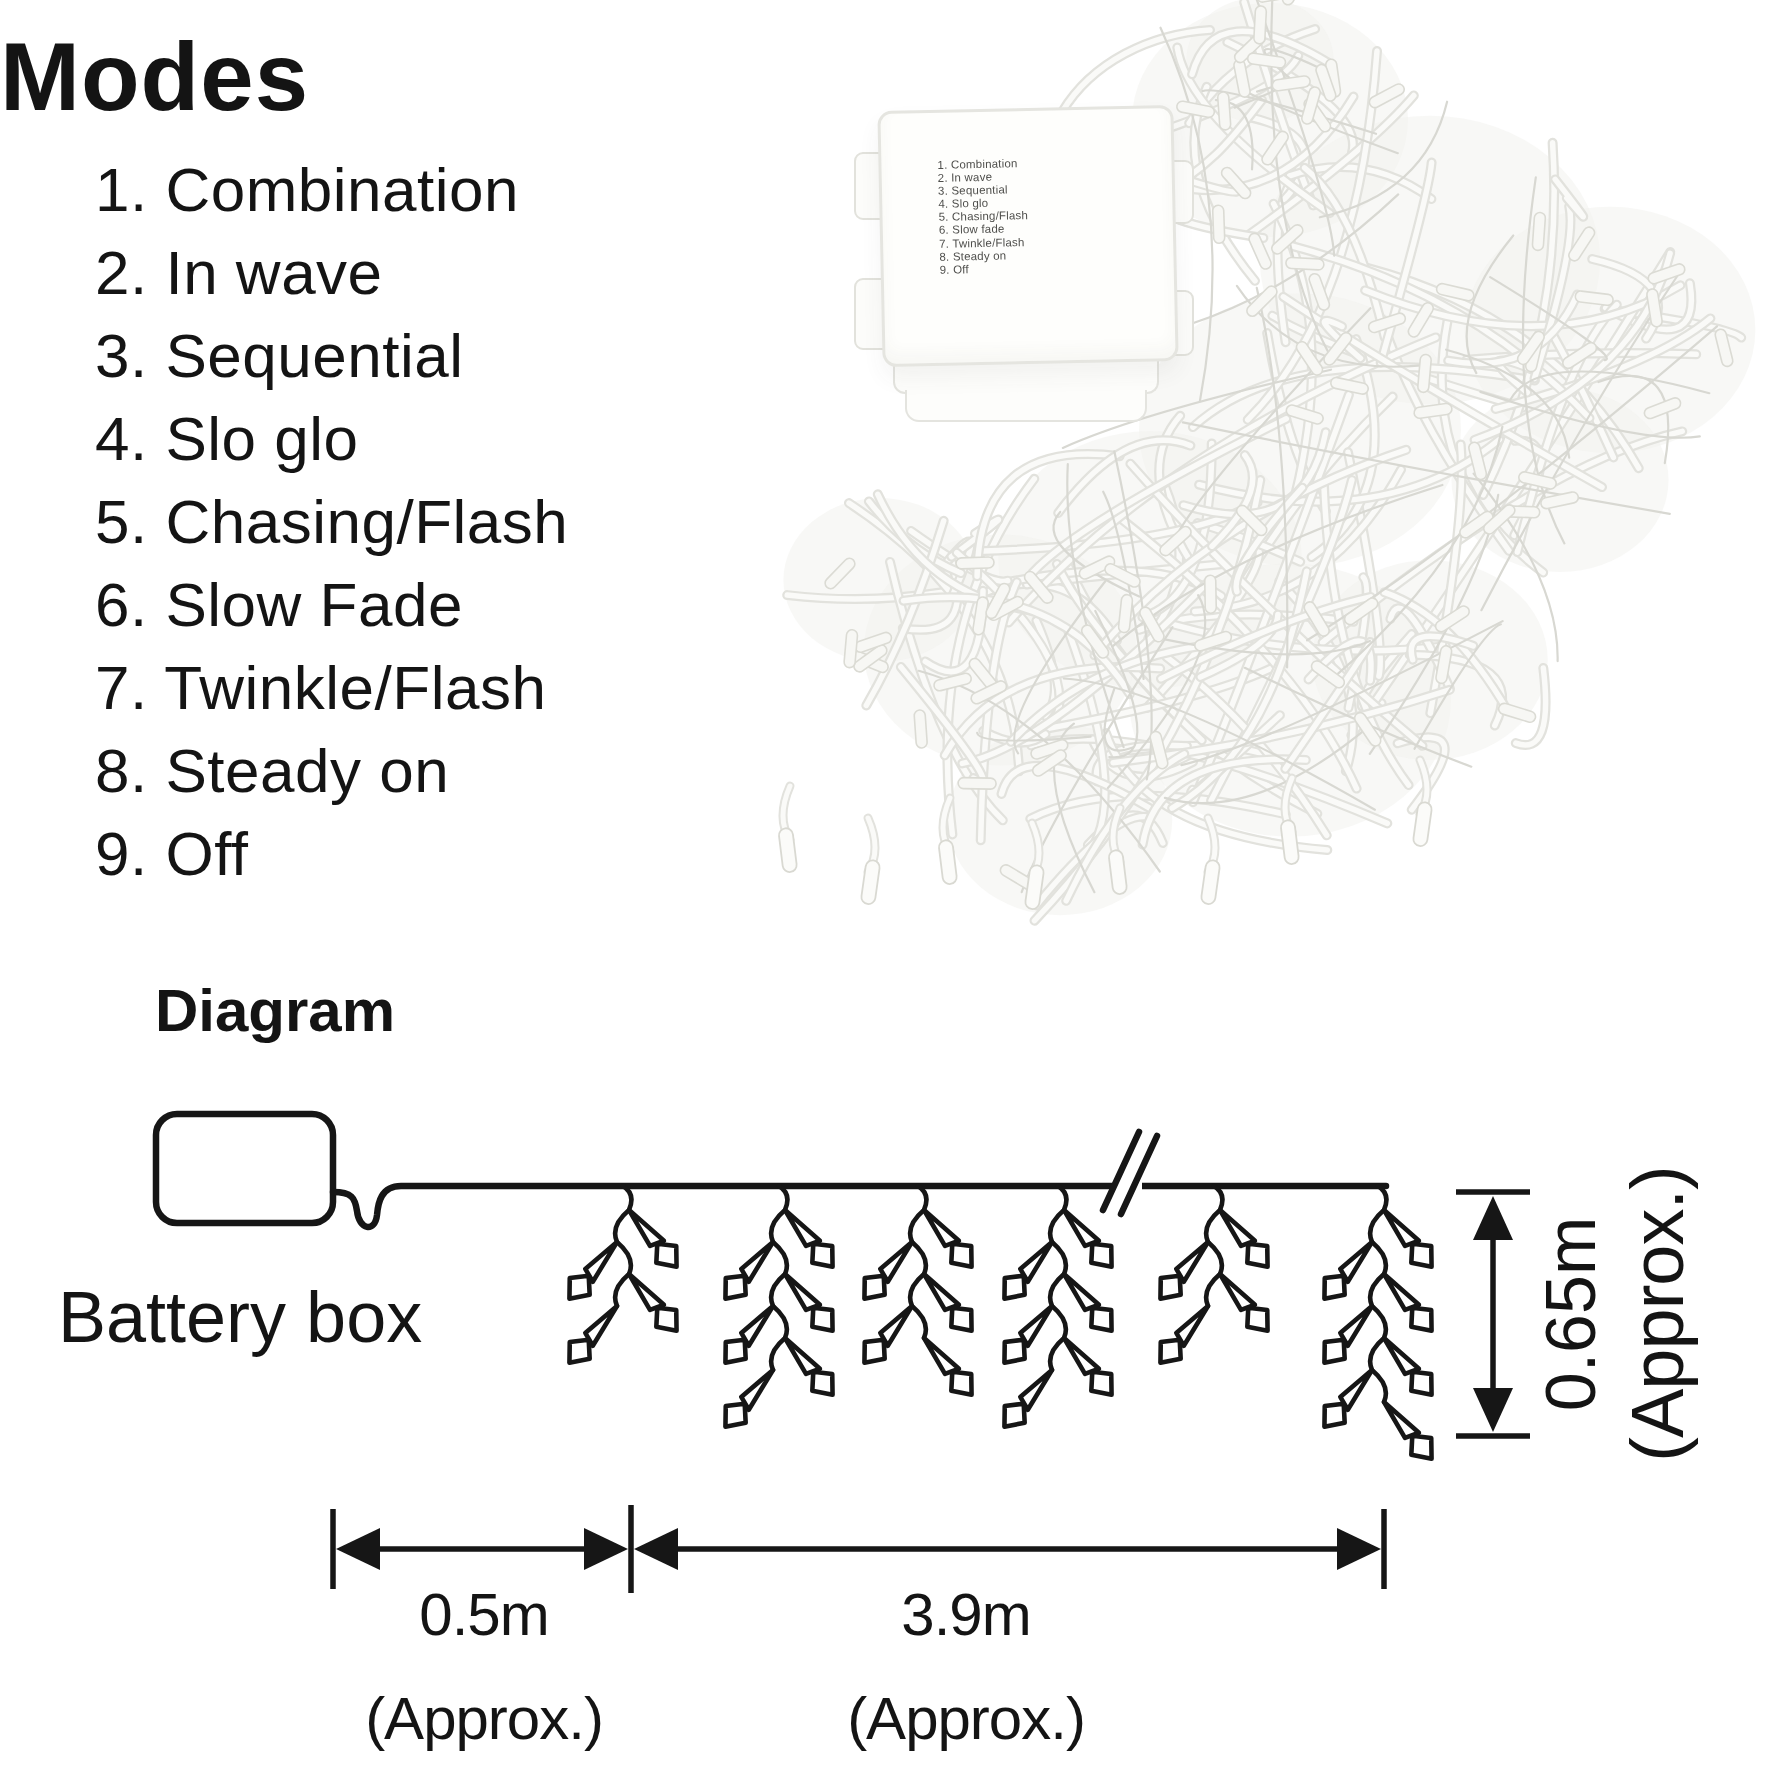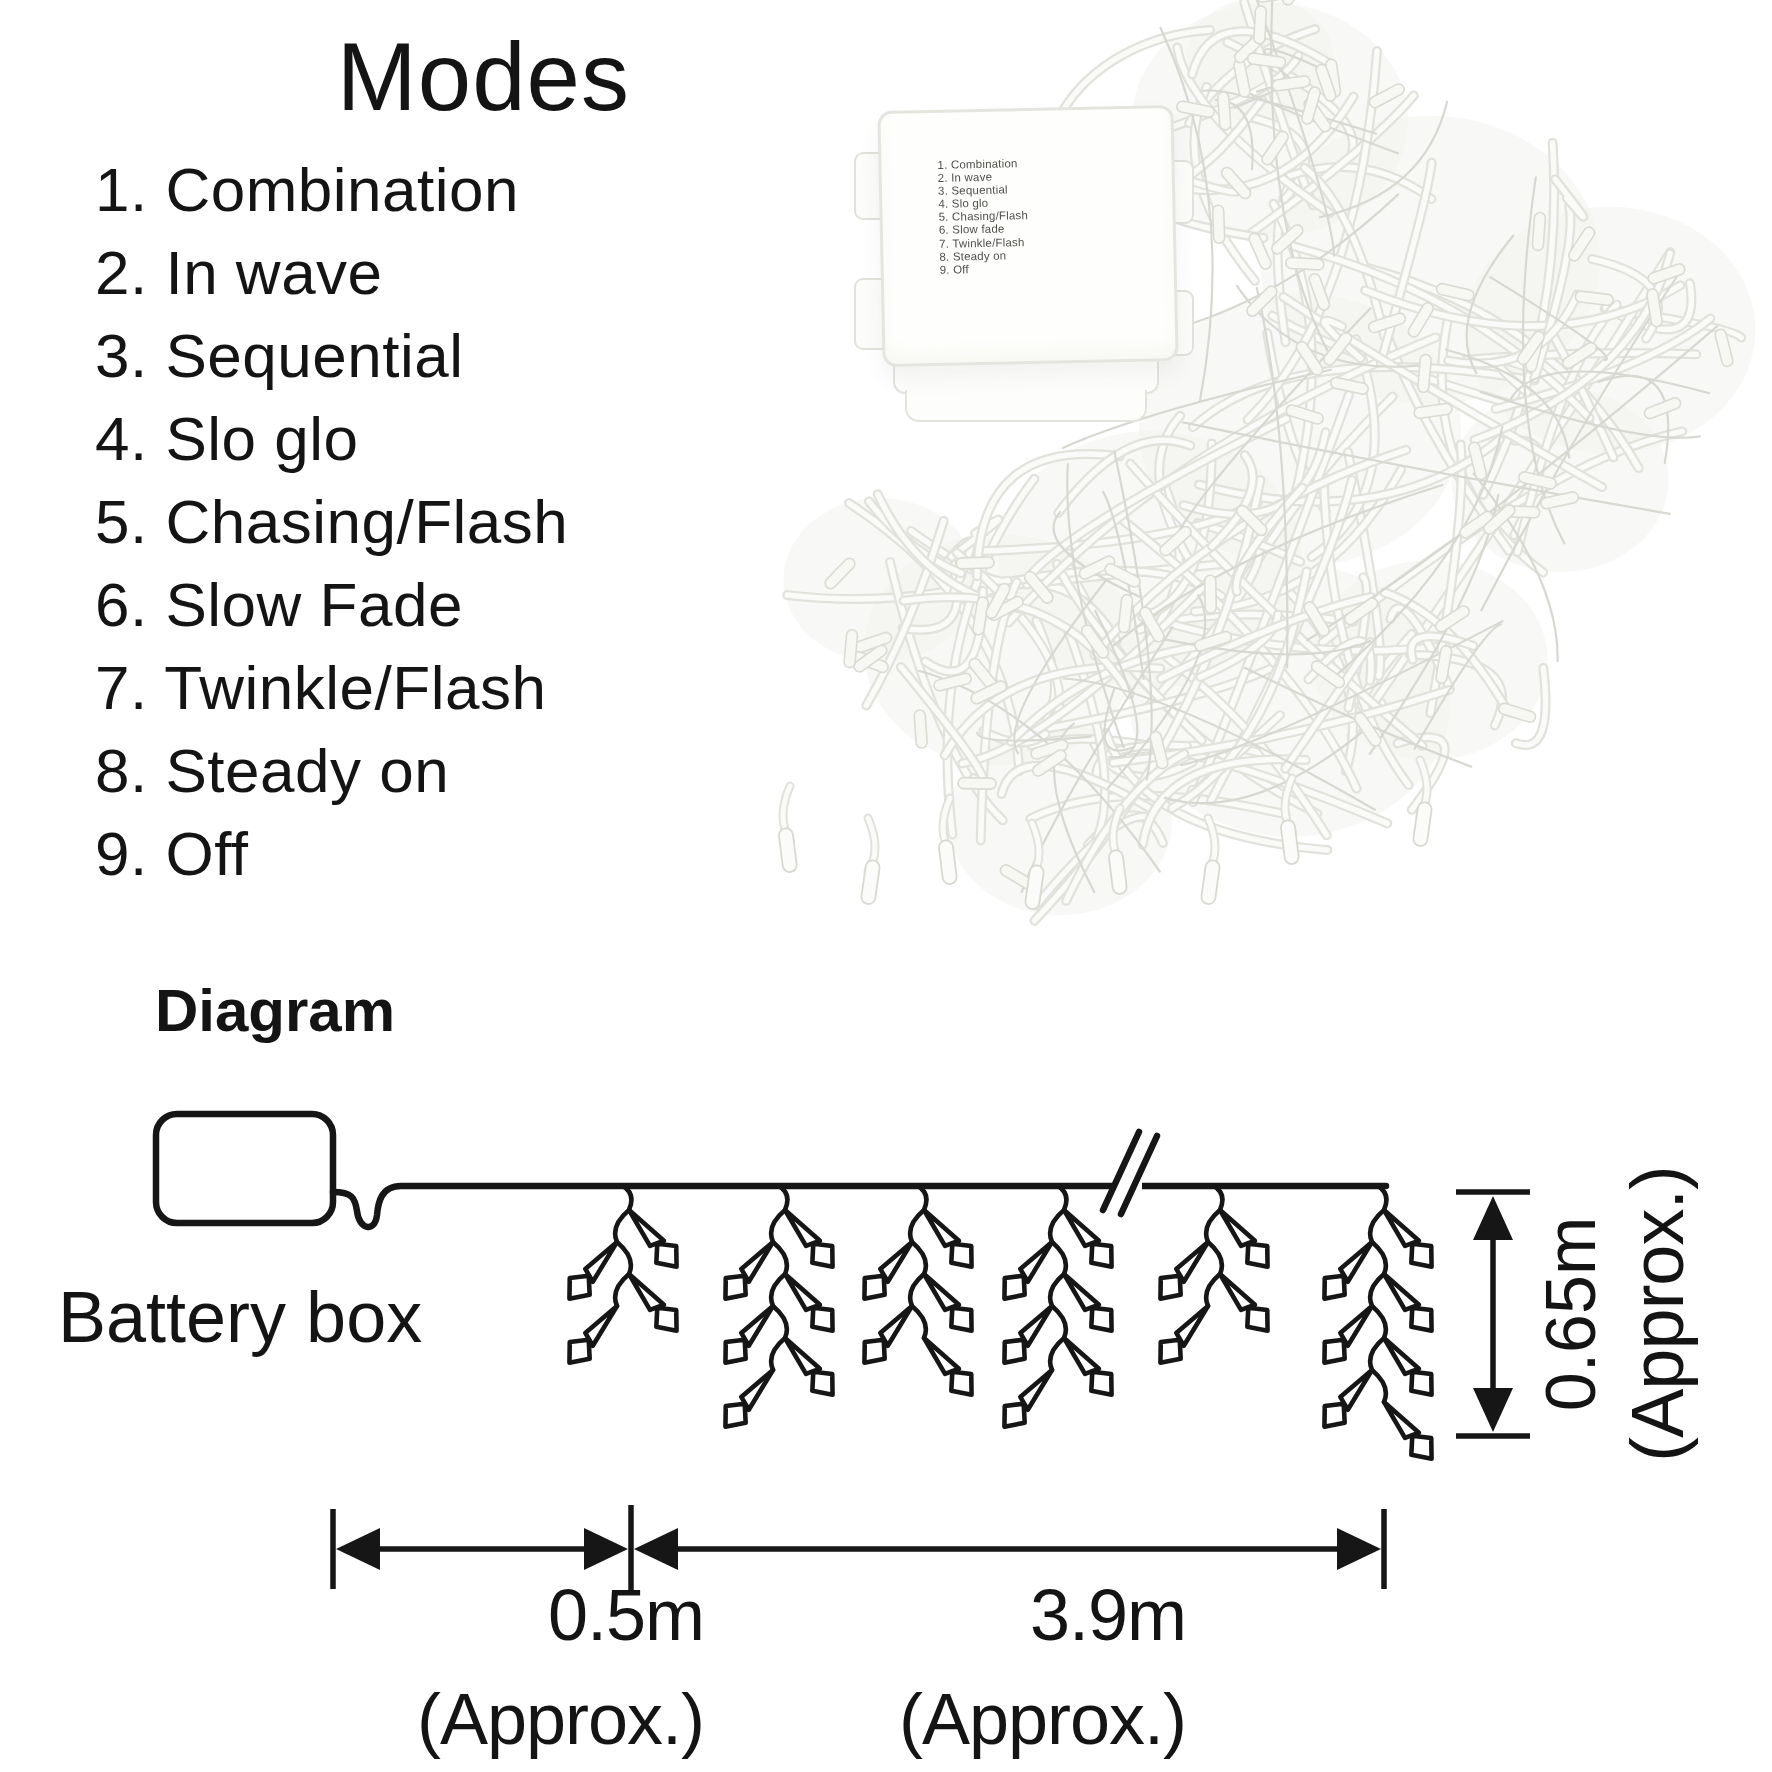--- a/index.html
+++ b/index.html
@@ -1,42 +1,42 @@
 <!DOCTYPE html>
 <html><head>
 <meta charset="utf-8">
 <style>
   html,body{margin:0;padding:0;background:#fff}
   .canvas{position:relative;width:1772px;height:1772px;background:#fff;overflow:hidden;
           font-family:"Liberation Sans",sans-serif;color:#141414}
   .art{position:absolute;left:0;top:0;width:1772px;height:1772px;z-index:1}
 
-  .modes-title{position:absolute;left:0;top:22px;width:630px;text-align:right;
-               font-size:96px;font-weight:normal;letter-spacing:1px;z-index:4}
+  .modes-title{position:absolute;left:0;top:22px;width:630px;text-align:left;
+               font-size:96px;font-weight:bold;letter-spacing:1px;z-index:4}
   .modes-list{position:absolute;left:95px;top:148px;z-index:4}
   .mode-item{font-size:62px;line-height:83px;white-space:nowrap;letter-spacing:.5px}
 
   .photo-tab{position:absolute;background:#fcfcfa;border:2px solid #e2e2dc;border-radius:9px;z-index:2}
   .tab-l1{left:854px;top:152px;width:34px;height:64px}
   .tab-l2{left:854px;top:278px;width:34px;height:68px}
   .tab-r1{left:1156px;top:160px;width:34px;height:60px}
   .tab-r2{left:1156px;top:290px;width:34px;height:62px}
   .box-stack{position:absolute;background:#fdfdfb;border:2px solid #e4e4df;border-top:none;z-index:2}
   .stack-1{left:893px;top:354px;width:262px;height:38px;border-radius:0 0 12px 12px}
   .stack-2{left:905px;top:390px;width:238px;height:30px;border-radius:0 0 14px 14px}
   .photo-box{position:absolute;left:880px;top:108px;width:290px;height:250px;background:#fefefc;
              border:3px solid #e5e5e0;border-radius:14px;transform:rotate(-1.2deg);z-index:3;
              box-shadow:0 12px 22px rgba(70,70,60,.06), inset 0 -10px 16px rgba(70,70,60,.04)}
   .box-print{position:absolute;left:56px;top:46px;font-size:11.5px;line-height:13.1px;
              color:#4f4f4c;letter-spacing:.2px}
 
   .diagram-title{position:absolute;left:155px;top:976px;font-size:60px;font-weight:bold;z-index:4}
   .battery-label{position:absolute;left:58px;top:1276px;font-size:72px;z-index:4;white-space:nowrap}
 
-  .dim{position:absolute;text-align:right;font-size:72px;line-height:104px;z-index:4;letter-spacing:-1px}
+  .dim{position:absolute;text-align:center;font-size:60px;line-height:104px;z-index:4;letter-spacing:-1px}
   .dim-lead{left:264px;top:1563px;width:440px}
   .dim-string{left:746px;top:1563px;width:440px}
   .vdim{position:absolute;white-space:nowrap;z-index:4;transform:translate(-50%,-50%) rotate(-90deg)}
   .vdim-value{left:1571px;top:1314px;font-size:70px}
   .vdim-qual{left:1657px;top:1314px;font-size:74px;letter-spacing:-1px}
 </style>
 </head>
 <body>
 
 <div class="canvas">

